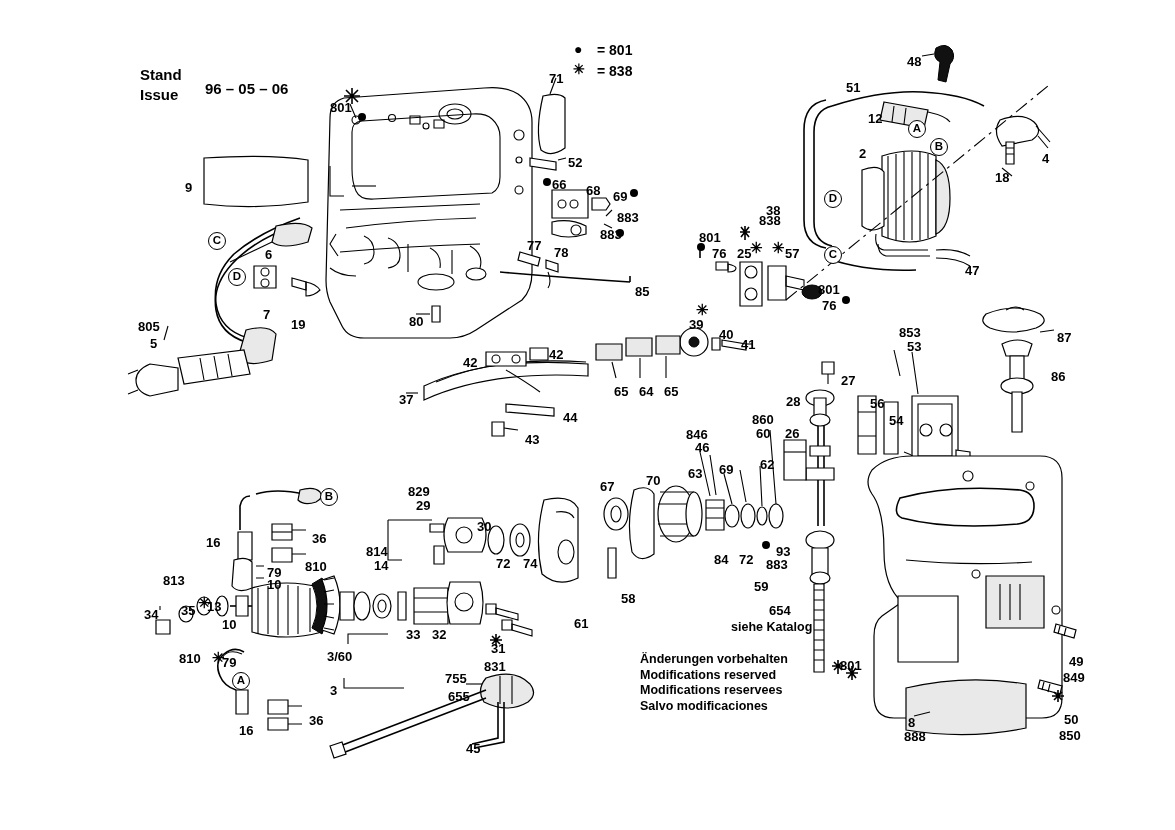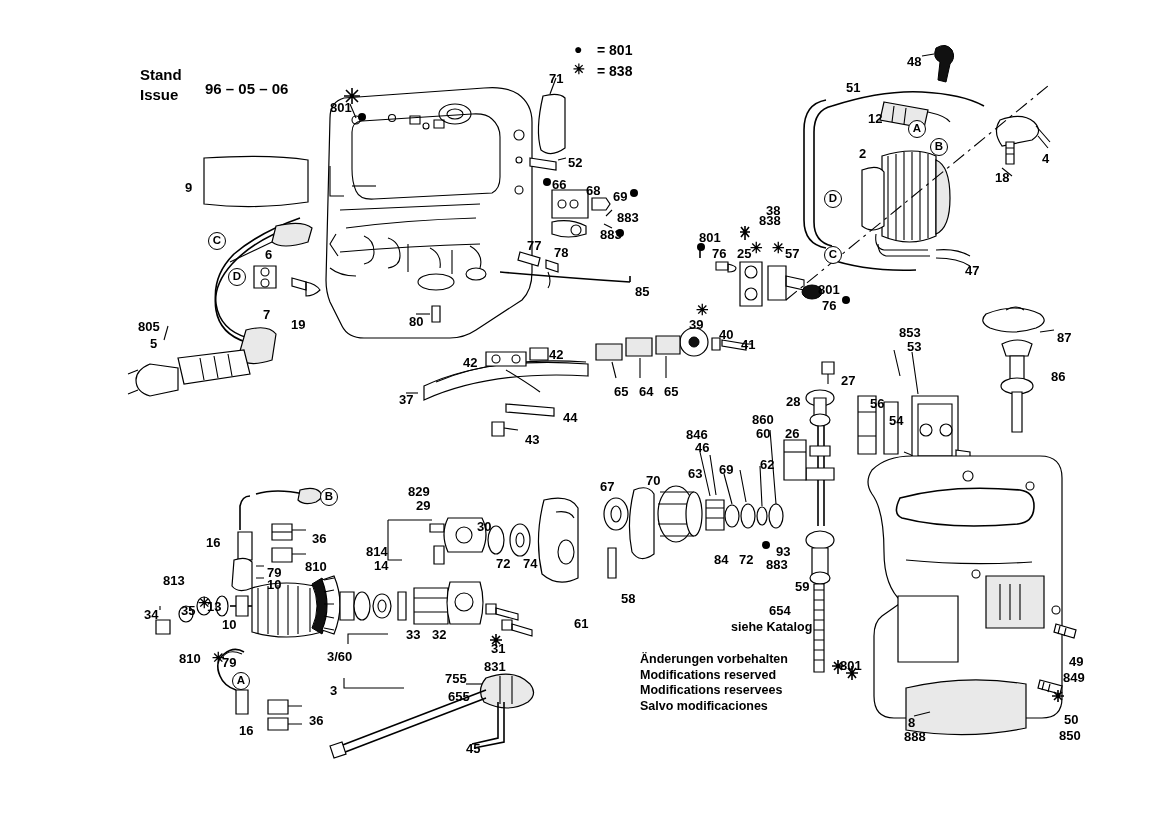--- a/index.html
+++ b/index.html
@@ -419,21 +419,21 @@
       <div class="lbl" style="left: 756px; top: 427px;">60</div>
       <div class="lbl" style="left: 688px; top: 467px;">63</div>
       <div class="lbl" style="left: 719px; top: 463px;">69</div>
       <div class="lbl" style="left: 760px; top: 458px;">62</div>
       <div class="lbl" style="left: 600px; top: 480px;">67</div>
       <div class="lbl" style="left: 646px; top: 474px;">70</div>
       <div class="lbl" style="left: 714px; top: 553px;">84</div>
       <div class="lbl" style="left: 739px; top: 553px;">72</div>
       <div class="lbl" style="left: 766px; top: 558px;">883</div>
       <div class="lbl" style="left: 776px; top: 545px;">93</div>
-      <div class="lbl" style="left: 795px; top: 580px;">59</div>
+      <div class="lbl" style="left: 754px; top: 580px;">59</div>
       <div class="lbl" style="left: 769px; top: 604px;">654</div>
       <div class="lbl" style="left: 840px; top: 659px;">801</div>
       <div class="lbl" style="left: 908px; top: 716px;">8</div>
       <div class="lbl" style="left: 904px; top: 730px;">888</div>
       <div class="lbl" style="left: 1069px; top: 655px;">49</div>
       <div class="lbl" style="left: 1063px; top: 671px;">849</div>
       <div class="lbl" style="left: 1064px; top: 713px;">50</div>
       <div class="lbl" style="left: 1059px; top: 729px;">850</div>
       <div class="lbl" style="left: 408px; top: 485px;">829</div>
       <div class="lbl" style="left: 416px; top: 499px;">29</div>

